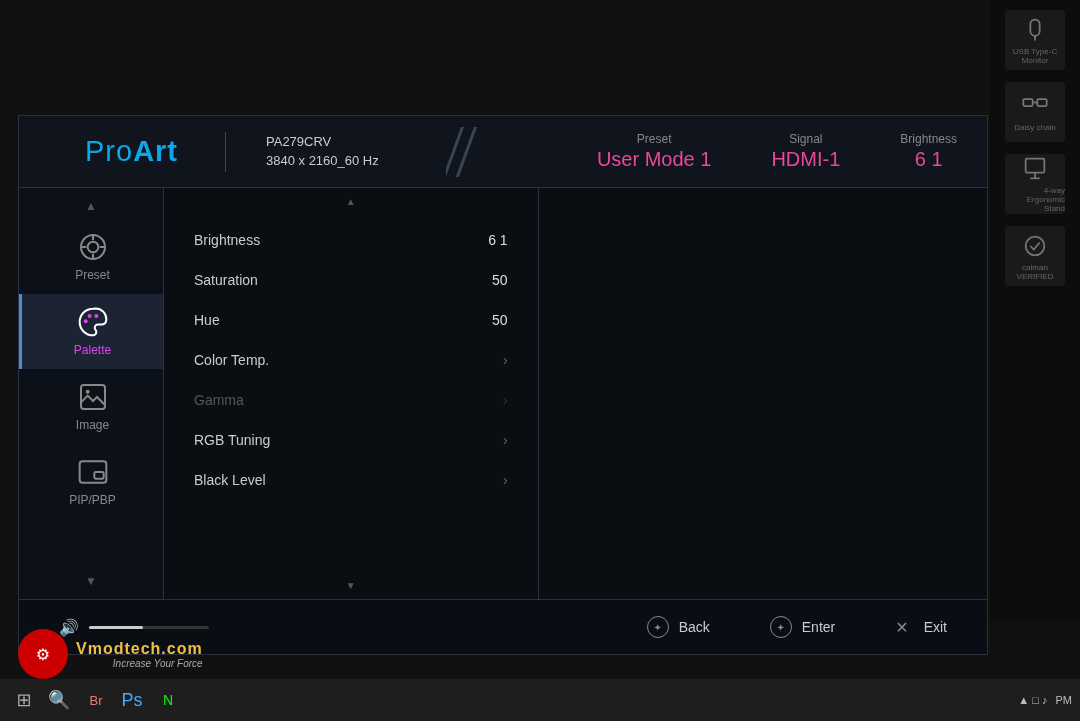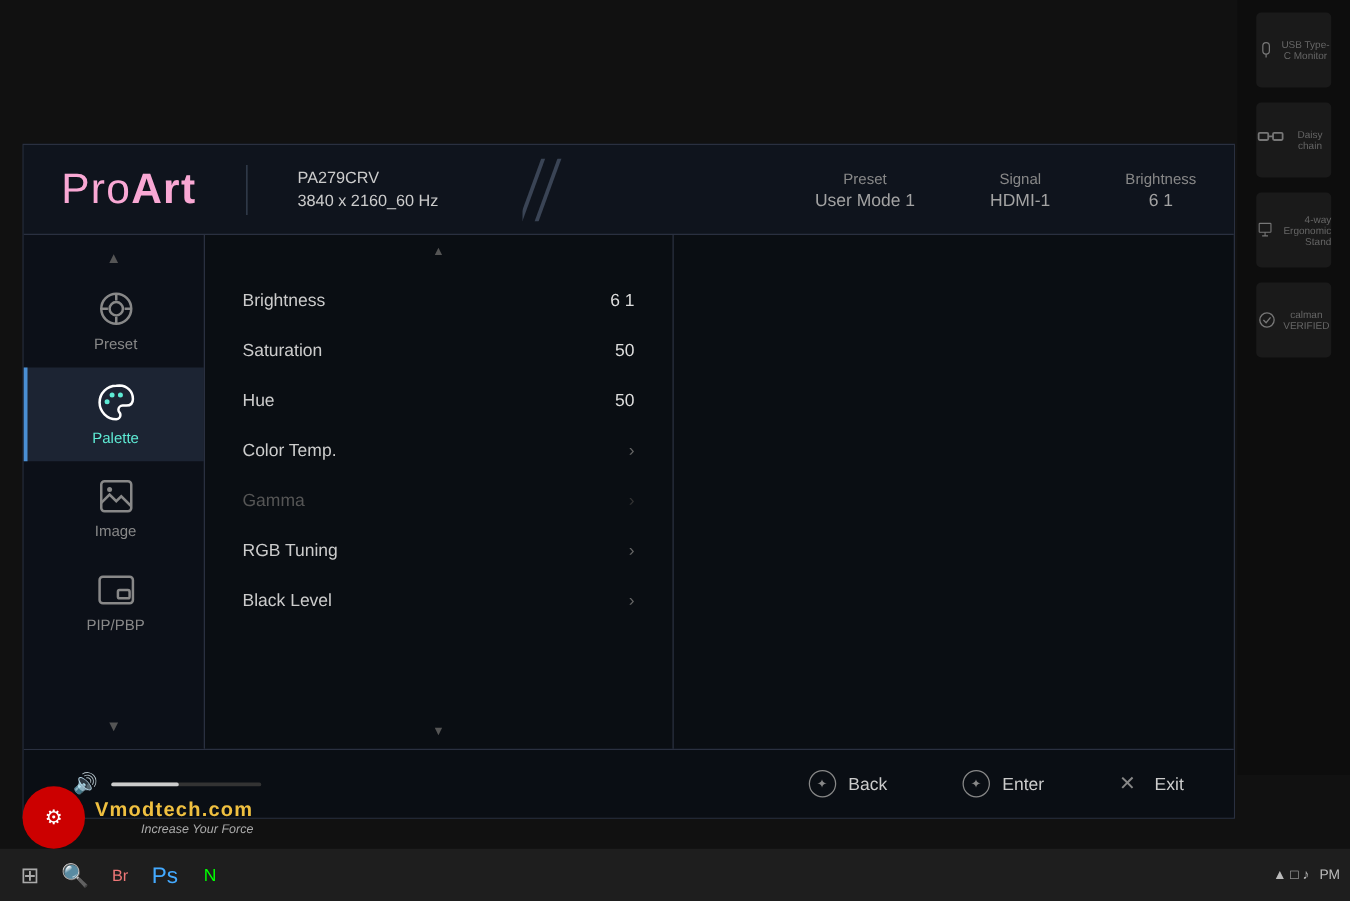--- a/index.html
+++ b/index.html
@@ -33,21 +33,21 @@
       padding: 10px 5px;
       gap: 12px;
     }
 
     .right-panel-icon {
       width: 60px;
       height: 60px;
       background: #1a1a1a;
       border-radius: 4px;
       display: flex;
-      flex-direction: row;
+      flex-direction: column;
       align-items: center;
       justify-content: center;
       color: #888;
       font-size: 9px;
       text-align: center;
       gap: 3px;
     }
 
     .right-panel-icon svg {
       width: 28px;
@@ -71,25 +71,26 @@
       display: flex;
       align-items: center;
       height: 72px;
       background: rgba(15, 20, 30, 0.98);
       border-bottom: 1px solid #2a3040;
       padding: 0 30px;
       gap: 30px;
     }
 
     .proart-logo {
-      color: #f9a8d4;
-      font-size: 34px;
+      color: #0ea5e9;
+      font-size: 29px;
       font-weight: 300;
       letter-spacing: 1px;
       min-width: 100px;
+      margin-left: 36px;
     }
 
     .proart-logo span {
       font-weight: 700;
     }
 
     .header-divider {
       width: 1px;
       height: 40px;
       background: #3a4455;
@@ -115,22 +116,22 @@
       color: #aaa;
     }
 
     .header-stat-label {
       font-size: 12px;
       color: #888;
       margin-bottom: 2px;
     }
 
     .header-stat-value {
-      font-size: 14px;
-      color: #a3a3a3;
+      font-size: 20px;
+      color: #ec4899;
     }
 
     
     .osd-body {
       display: flex;
       height: calc(100% - 72px - 55px);
     }
 
     
     .sidebar {
@@ -158,21 +159,21 @@
       padding: 12px 5px;
       cursor: pointer;
       color: #888;
       font-size: 12px;
       gap: 5px;
       border-left: 3px solid transparent;
     }
 
     .sidebar-item.active {
       background: rgba(40, 50, 70, 0.6);
-      color: #5eead4;
+      color: #d946ef;
       border-left-color: #4a8fd4;
     }
 
     .sidebar-item svg {
       width: 32px;
       height: 32px;
       fill: none;
       stroke: currentColor;
       stroke-width: 1.5;
     }

